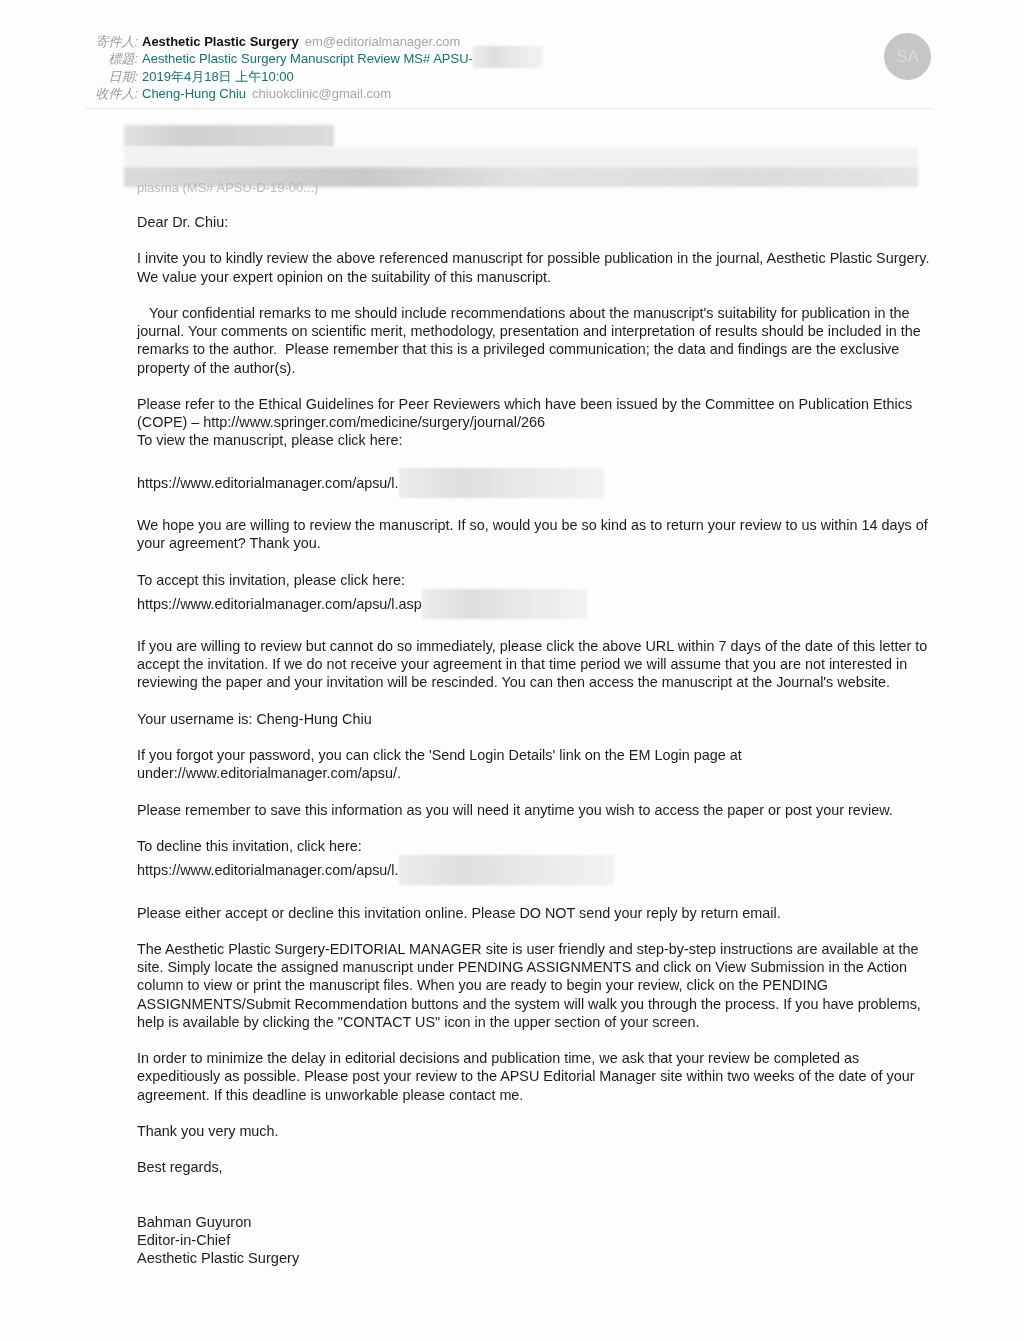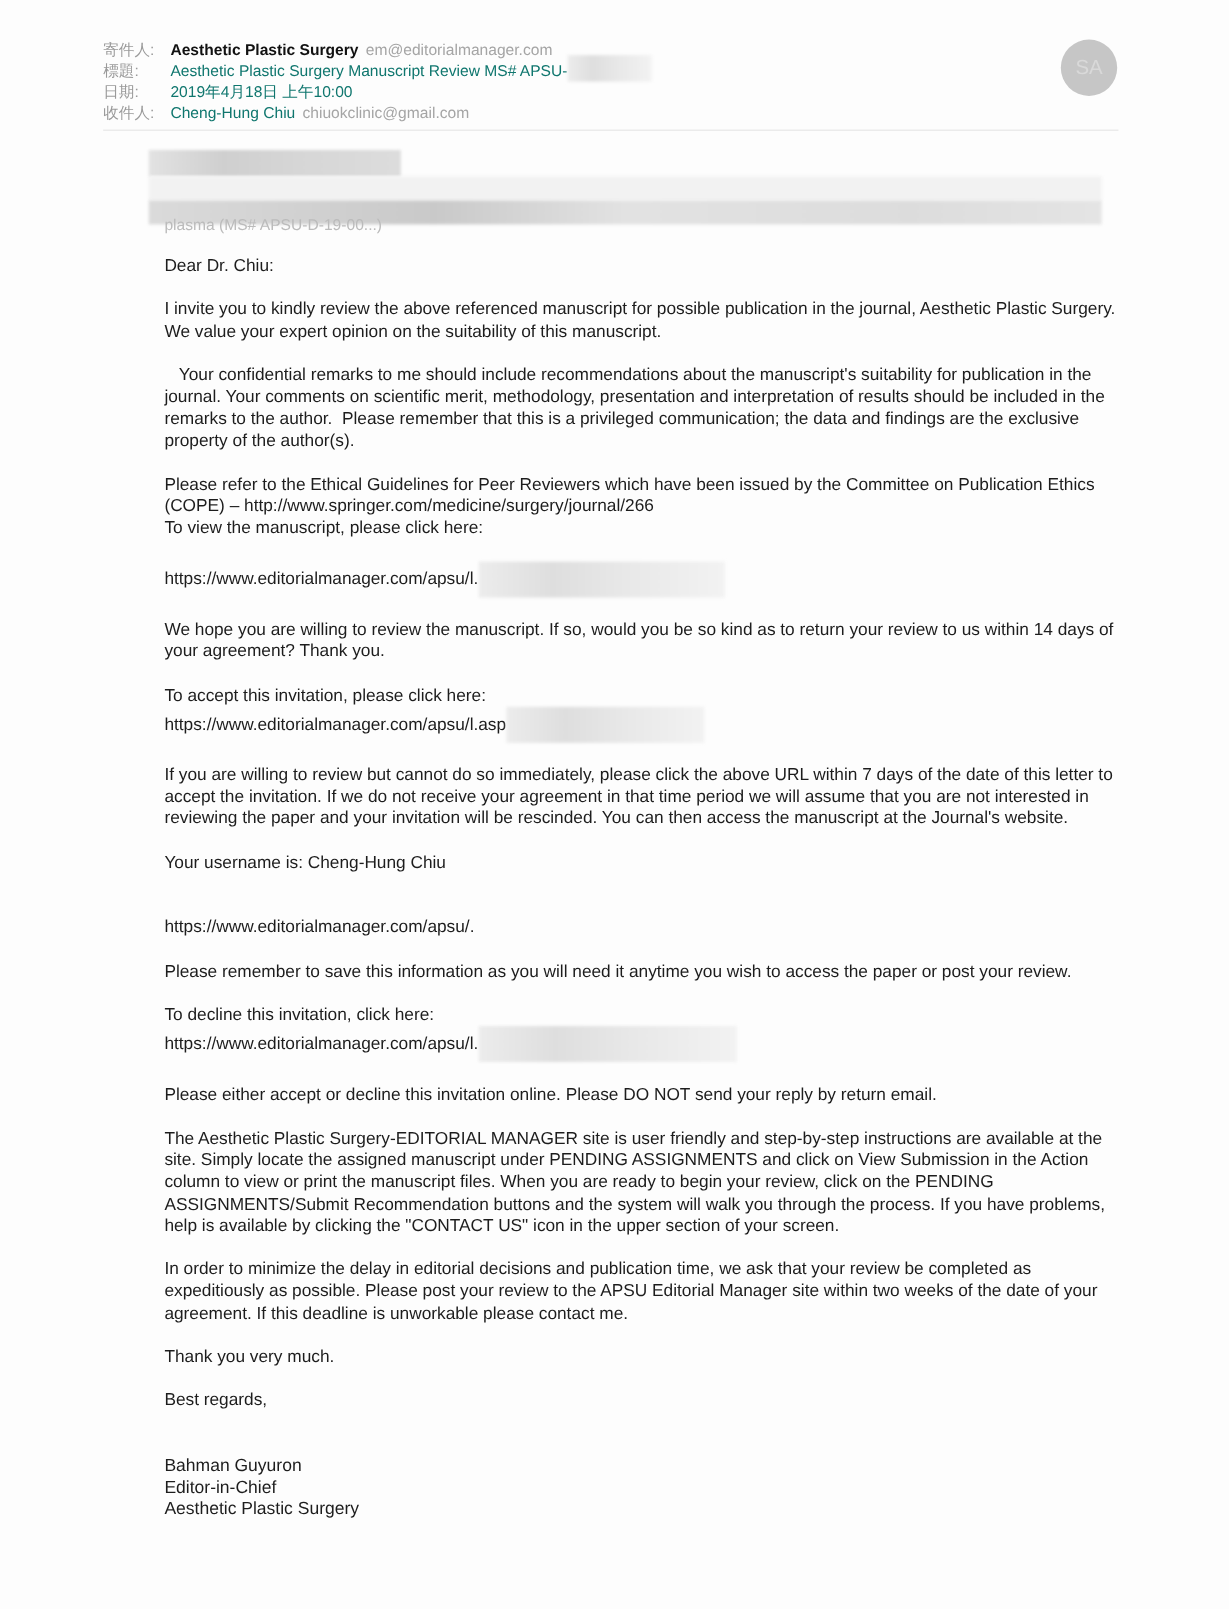--- a/index.html
+++ b/index.html
@@ -8,21 +8,21 @@
     background: #fdfdfd;
     font-family: "Liberation Sans", sans-serif;
     color: #222;
     position: relative;
   }
   .header {
     position: absolute; left: 86px; top: 33px; width: 846px;
     font-size: 13px; line-height: 17px;
   }
   .hrow { display: flex; white-space: nowrap; }
-  .hlabel { width: 52px; text-align: left; color: #9a9a9a; flex: none; }
+  .hlabel { width: 52px; text-align: right; color: #9a9a9a; flex: none; font-style: italic; }
   .hval { margin-left: 4px; color: #0f766e; }
   .hval.bold { font-weight: bold; color: #111; }
   .hmail { color: #a5a5a5; margin-left: 6px; }
   .redact {
     display: inline-block; background: linear-gradient(90deg,#ececec,#dedede 30%,#e8e8e8 60%,#f2f2f2);
     filter: blur(1.2px); vertical-align: middle;
   }
   .hdivider {
     position: absolute; left: 86px; top: 108px; width: 846px; height: 1px; background: #e6e6e6;
   }
@@ -89,22 +89,22 @@
   <p>
     <span>To accept this invitation, please click here:</span><br>
     <span class="link-line" style="display:inline-flex;">
       <span>https://www.editorialmanager.com/apsu/l.asp</span>
       <span class="redact" style="width:165px;height:30px;"></span>
     </span>
   </p>
   <p>If you are willing to review but cannot do so immediately, please click the above URL within 7 days of the date of this letter to accept the invitation.  If we do not receive your agreement in that time period we will assume that you are not interested in reviewing the paper and your invitation will be rescinded. You can then access the manuscript at the Journal's website.</p>
   <p>Your username is: Cheng-Hung Chiu</p>
   <p>
-    <br>
-    <span>https://www.editorialmanager.com/apsu/.</span>
+    <span>If you forgot your password, you can click the 'Send Login Details' link on the EM Login page at</span><br>
+    <span>under://www.editorialmanager.com/apsu/.</span>
   </p>
   <p>Please remember to save this information as you will need it anytime you wish to access the paper or post your review.</p>
   <p>
     <span>To decline this invitation, click here:</span><br>
     <span class="link-line" style="display:inline-flex;">
       <span>https://www.editorialmanager.com/apsu/l.</span>
       <span class="redact" style="width:215px;height:30px;"></span>
     </span>
   </p>
   <p>Please either accept or decline this invitation online. Please DO NOT send your reply by return email.</p>

